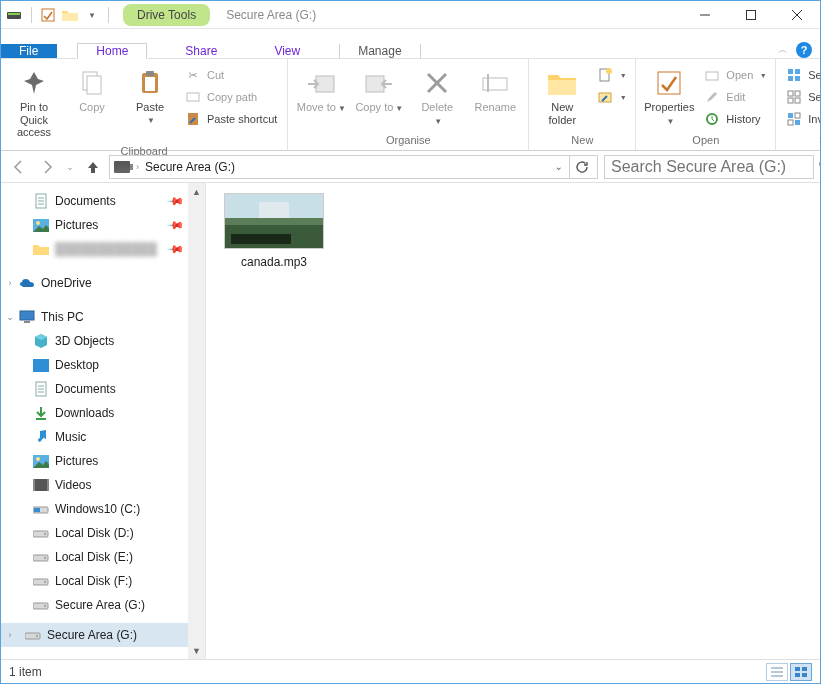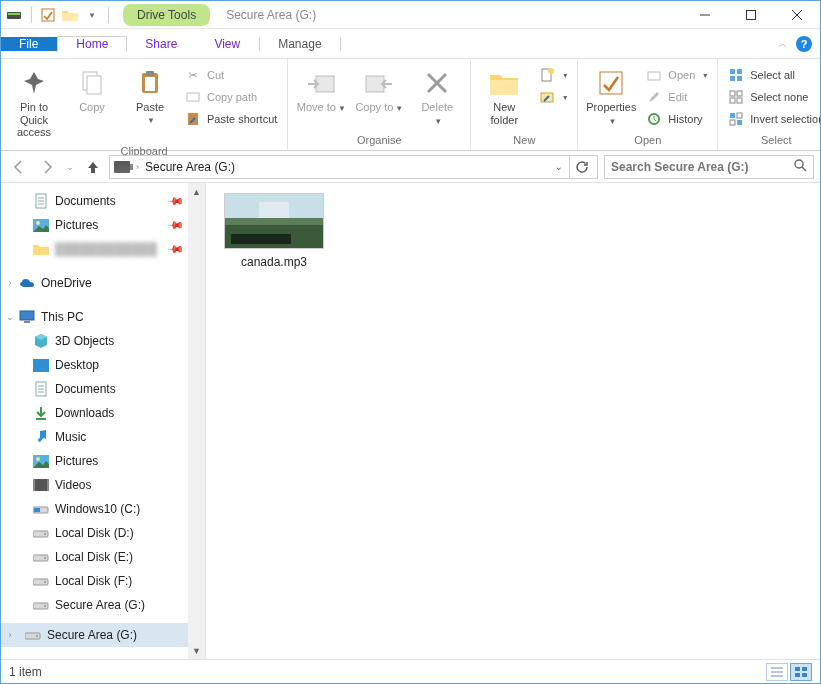--- a/index.html
+++ b/index.html
@@ -11,21 +11,21 @@
 .qat-icon { width: 16px; height: 16px; display: flex; align-items: center; justify-content: center; }
 .qat-sep { width:1px; height:16px; background:#d0d0d0; margin:0 2px;}
 .titlebar-tab { height: 22px; padding: 0 14px; display: flex; align-items: center; font-size: 12px; border-radius: 8px; }
 .drive-tools { background: #c1e58a; color: #444; margin-left: 6px; }
 .title-text { color: #8a8a8a; margin-left: 10px; font-size: 12px; }
 .win-controls { margin-left: auto; display: flex; }
 .win-btn { width: 46px; height: 28px; display: flex; align-items: center; justify-content: center; color: #555; }
 .win-btn svg { width: 10px; height: 10px; }
 
 
-.tabstrip { height: 30px; display: flex; align-items: center; background:#fff; border-bottom:1px solid #e1e1e1;}
+.tabstrip { height: 30px; display: flex; align-items: flex-end; background:#fff; border-bottom:1px solid #e1e1e1;gap:20px;}
 .tab { padding: 0 18px; display:flex; align-items:center; font-size:12px; color:#6d28d9; border-right:1px solid transparent; cursor:default;}
 .tab.file { background:#1979ca; color:#fff; padding:0 18px;}
 .tab.active { border:1px solid #d0d0d0; border-bottom:1px solid #fff; background:#fff; margin-bottom:-1px;}
 .tab.manage { color:#555; border-left:1px solid #d0d0d0; border-right:1px solid #d0d0d0; }
 .tabstrip-right { margin-left:auto; display:flex; align-items:center; gap:8px; padding-right:8px;}
 .help-icon { width:16px; height:16px; border-radius:50%; background:#1e88e5; color:#fff; display:flex; align-items:center; justify-content:center; font-size:11px; font-weight:bold;}
 .chevup { color:#888; font-size:10px;}
 
 
 .ribbon { height: 92px; background:#fff; border-bottom:1px solid #d0d0d0; display:flex; }
@@ -44,21 +44,21 @@
 .navrow { height:32px; border-bottom:1px solid #e1e1e1; display:flex; align-items:center; padding:0 6px; gap:4px;}
 .nav-arrow { width:24px; height:24px; display:flex; align-items:center; justify-content:center; color:#9a9a9a;}
 .nav-arrow.enabled{ color:#555;}
 .addr { flex:1; height:24px; border:1px solid #cfcfcf; display:flex; align-items:center; padding:0 4px; gap:6px; background:#fff;}
 .addr-icon { width:16px; height:12px; background:linear-gradient(#555,#666); border-radius:1px; position:relative;}
 .addr-icon::after{content:""; position:absolute; right:-3px; top:3px; width:3px; height:6px; background:#888;}
 .addr-text { font-size:12px; color:#222; flex:1;}
 .addr-right { display:flex; align-items:center; gap:4px; color:#666;}
 .refresh-btn { width:24px; height:24px; display:flex; align-items:center; justify-content:center; border-left:1px solid #cfcfcf;}
 .search { width:210px; height:24px; border:1px solid #cfcfcf; display:flex; align-items:center; padding:0 6px; margin-left:2px; color:#777; font-size:12px;}
-.search input { border:none; outline:none; flex:1; font-size:12px; color:#4d7c0f; background:transparent;font-weight:bold;}
+.search input { border:none; outline:none; flex:1; font-size:16px; color:#4d7c0f; background:transparent;}
 .search .sico { color:#666; }
 
 
 .main { display:flex; height: calc(684px - 28px - 30px - 92px - 32px - 24px - 2px); }
 .tree { width:205px; border-right:1px solid #e5e5e5; overflow:hidden; position:relative; padding-top:6px;}
 .tree-scroll { position:absolute; right:0; top:0; bottom:0; width:17px; background:#f0f0f0; display:flex; flex-direction:column; align-items:center; justify-content:space-between; }
 .tree-scroll .sbtn { width:17px; height:17px; display:flex; align-items:center; justify-content:center; color:#666; font-size:9px;}
 .titem { display:flex; align-items:center; gap:6px; height:24px; padding-left:18px; font-size:12px; color:#222;}
 .titem.l2 { padding-left:32px;}
 .titem .pin { margin-left:auto; margin-right:22px; color:#888; transform:rotate(45deg); font-size:11px;}
@@ -227,20 +227,29 @@
       </div>
       <div class="bigbtn disabled">
         <span class="ico">
             <svg width="26" height="26" viewBox="0 0 26 26">
               <line x1="4" y1="4" x2="22" y2="22" stroke="#9c9c9c" stroke-width="3"></line>
               <line x1="22" y1="4" x2="4" y2="22" stroke="#9c9c9c" stroke-width="3"></line>
             </svg>
           </span>
         <span><span>Delete</span><br><span class="drop-caret">▼</span></span>
       </div>
+      <div class="bigbtn disabled">
+        <span class="ico">
+            <svg width="28" height="22" viewBox="0 0 28 22">
+              <rect x="2" y="6" width="24" height="12" fill="none" stroke="#bdbdbd"></rect>
+              <rect x="6" y="2" width="2" height="18" fill="#bdbdbd"></rect>
+            </svg>
+          </span>
+        <span>Rename</span>
+      </div>
     </div>
     <div class="rgroup-label">Organise</div>
   </div>
 
   <div class="rgroup">
     <div class="rgroup-body">
       <div class="bigbtn">
         <span class="ico">
             <svg width="32" height="28" viewBox="0 0 32 28">
               <path d="M2 6 L12 6 L15 9 L30 9 L30 26 L2 26 Z" fill="#ffd36b"></path>

